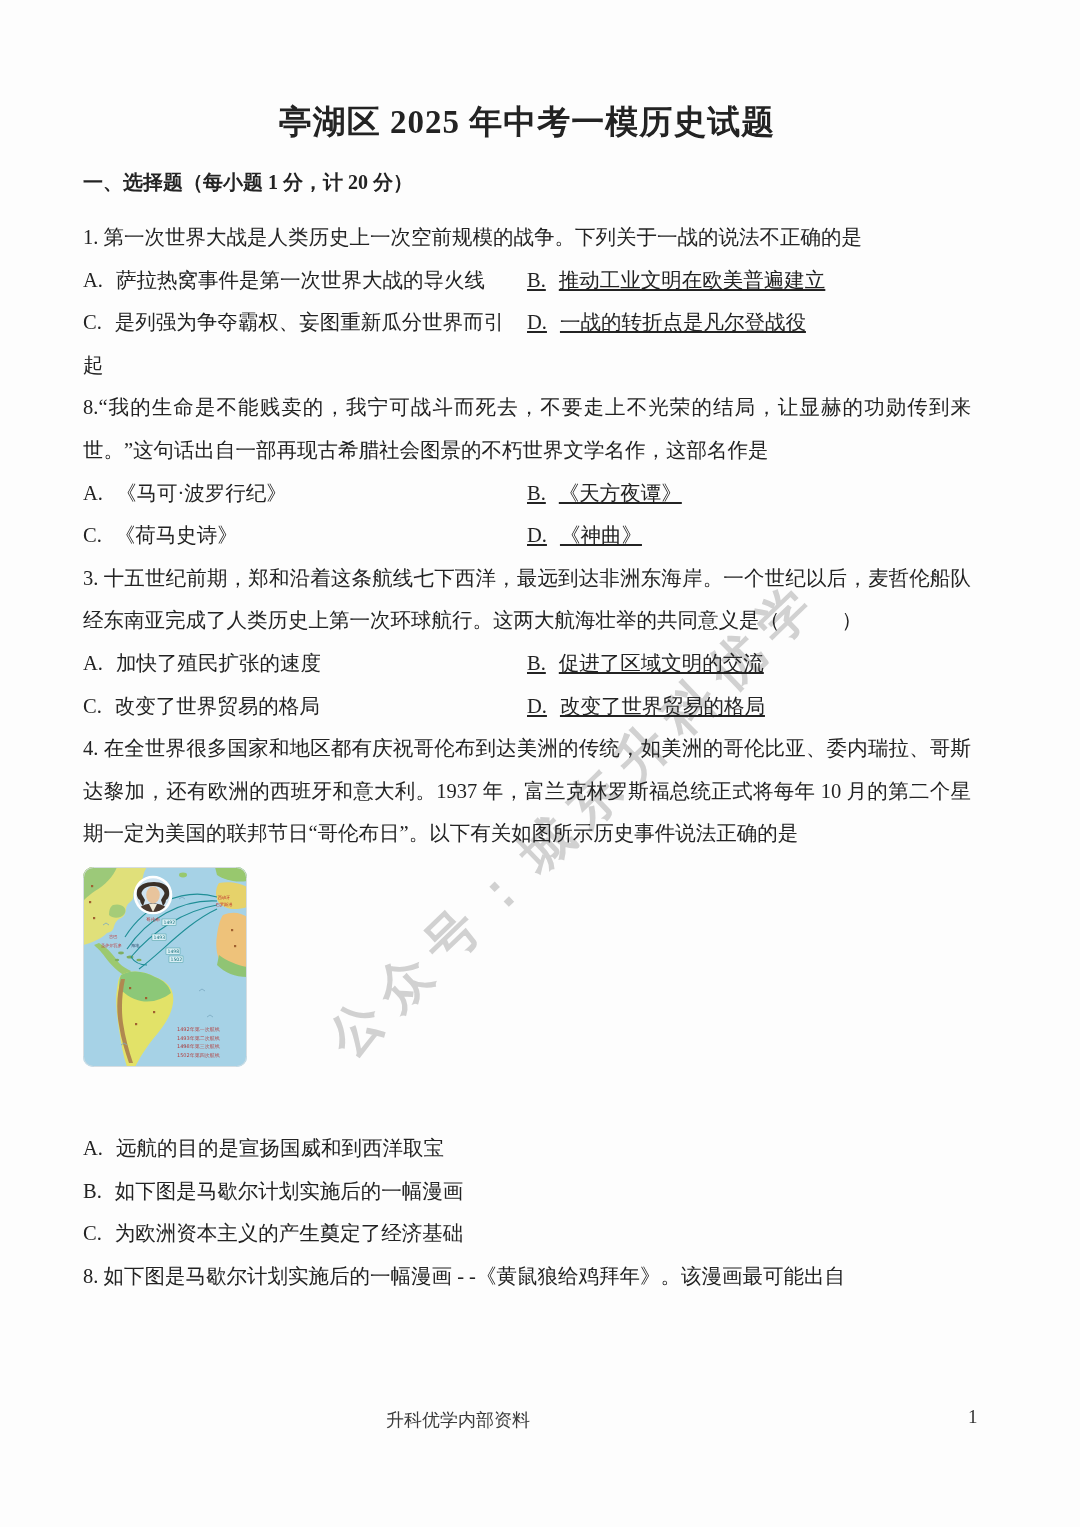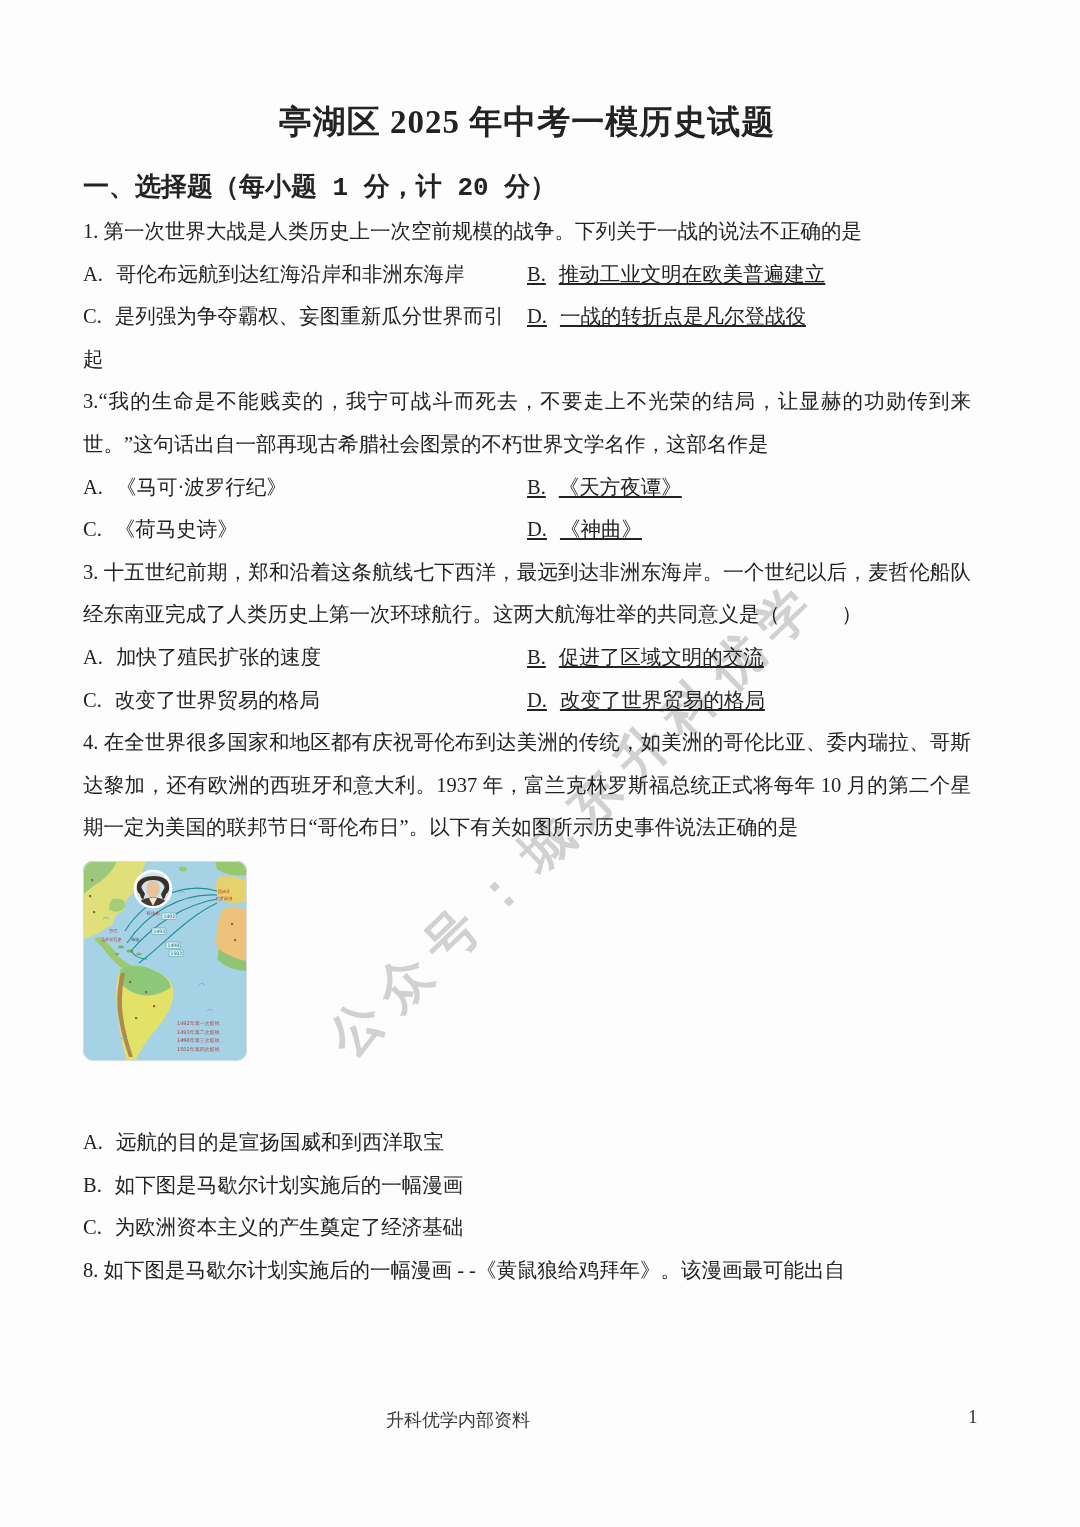--- a/index.html
+++ b/index.html
@@ -9,21 +9,21 @@
   }
   .watermark{
     position:absolute;left:338px;top:1012px;z-index:1;
     transform:rotate(-44deg);transform-origin:0 50%;
     font-family:"DejaVu Sans",sans-serif;font-weight:600;
     font-size:52px;letter-spacing:14px;white-space:nowrap;
     color:#a9a9a9;opacity:.52;pointer-events:none;
   }
   .content{position:absolute;left:83px;width:888px;top:100px;z-index:2;}
   .title{margin:0;text-align:center;font-size:33px;font-weight:bold;letter-spacing:1px;}
-  .section{margin:24px 0 6px 0;font-size:26px;font-weight:bold;font-family:Liberation Mono, monospace;}
+  .section{margin:24px 0 20px 0;font-size:20px;font-weight:bold;}
   .stem{margin:0;font-size:20.5px;line-height:42.6px;text-align:justify;}
   .opt-pair{display:flex;font-size:20.5px;line-height:42.6px;}
   .col-l{width:444px;flex:none;padding-right:16px;box-sizing:border-box;}
   .col-r{flex:1;text-decoration:underline;}
   .olabel{margin-right:13px;}
   .opt-stack{font-size:20.5px;line-height:42.6px;}
   .map-fig{margin:12px 0 56px 0;width:164px;}
   .footer-text{position:absolute;left:0;width:916px;top:1408px;text-align:center;
     font-size:18px;color:#3c3c3c;z-index:2;}
   .page-num{position:absolute;left:968px;top:1406px;font-size:19px;color:#333;z-index:2;}
@@ -36,31 +36,31 @@
   <div class="watermark">公众号：城东升科优学</div>
 
   <div class="content">
 
     <h1 class="title">亭湖区 2025 年中考一模历史试题</h1>
     <h2 class="section">一、选择题（每小题 1 分，计 20 分）</h2>
 
     <section>
       <p class="stem">1. 第一次世界大战是人类历史上一次空前规模的战争。下列关于一战的说法不正确的是</p>
       <div class="opt-pair">
-        <div class="col-l"><span class="olabel">A.</span><span>哥伦布远航到达红海沿岸和非洲东海岸</span></div>
+        <div class="col-l"><span class="olabel">A.</span><span>萨拉热窝事件是第一次世界大战的导火线</span></div>
         <div class="col-r"><span class="olabel">B.</span><span>推动工业文明在欧美普遍建立</span></div>
       </div>
       <div class="opt-pair">
         <div class="col-l"><span class="olabel">C.</span><span>是列强为争夺霸权、妄图重新瓜分世界而引起</span></div>
         <div class="col-r"><span class="olabel">D.</span><span>一战的转折点是凡尔登战役</span></div>
       </div>
     </section>
 
     <section>
-      <p class="stem">3.“我的生命是不能贱卖的，我宁可战斗而死去，不要走上不光荣的结局，让显赫的功勋传到来世。”这句话出自一部再现古希腊社会图景的不朽世界文学名作，这部名作是</p>
+      <p class="stem">8.“我的生命是不能贱卖的，我宁可战斗而死去，不要走上不光荣的结局，让显赫的功勋传到来世。”这句话出自一部再现古希腊社会图景的不朽世界文学名作，这部名作是</p>
       <div class="opt-pair">
         <div class="col-l"><span class="olabel">A.</span><span>《马可·波罗行纪》</span></div>
         <div class="col-r"><span class="olabel">B.</span><span>《天方夜谭》</span></div>
       </div>
       <div class="opt-pair">
         <div class="col-l"><span class="olabel">C.</span><span>《荷马史诗》</span></div>
         <div class="col-r"><span class="olabel">D.</span><span>《神曲》</span></div>
       </div>
     </section>
 

